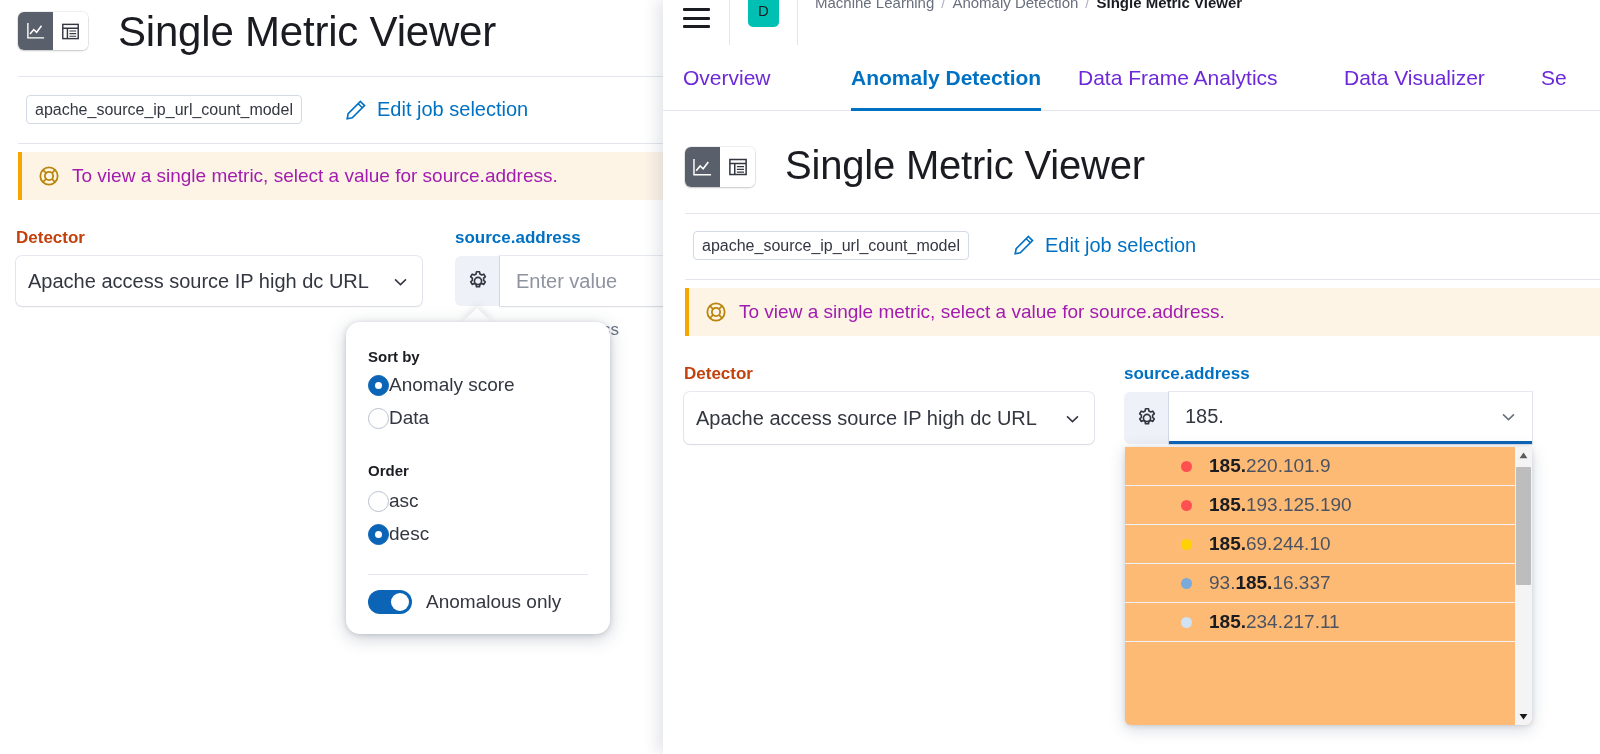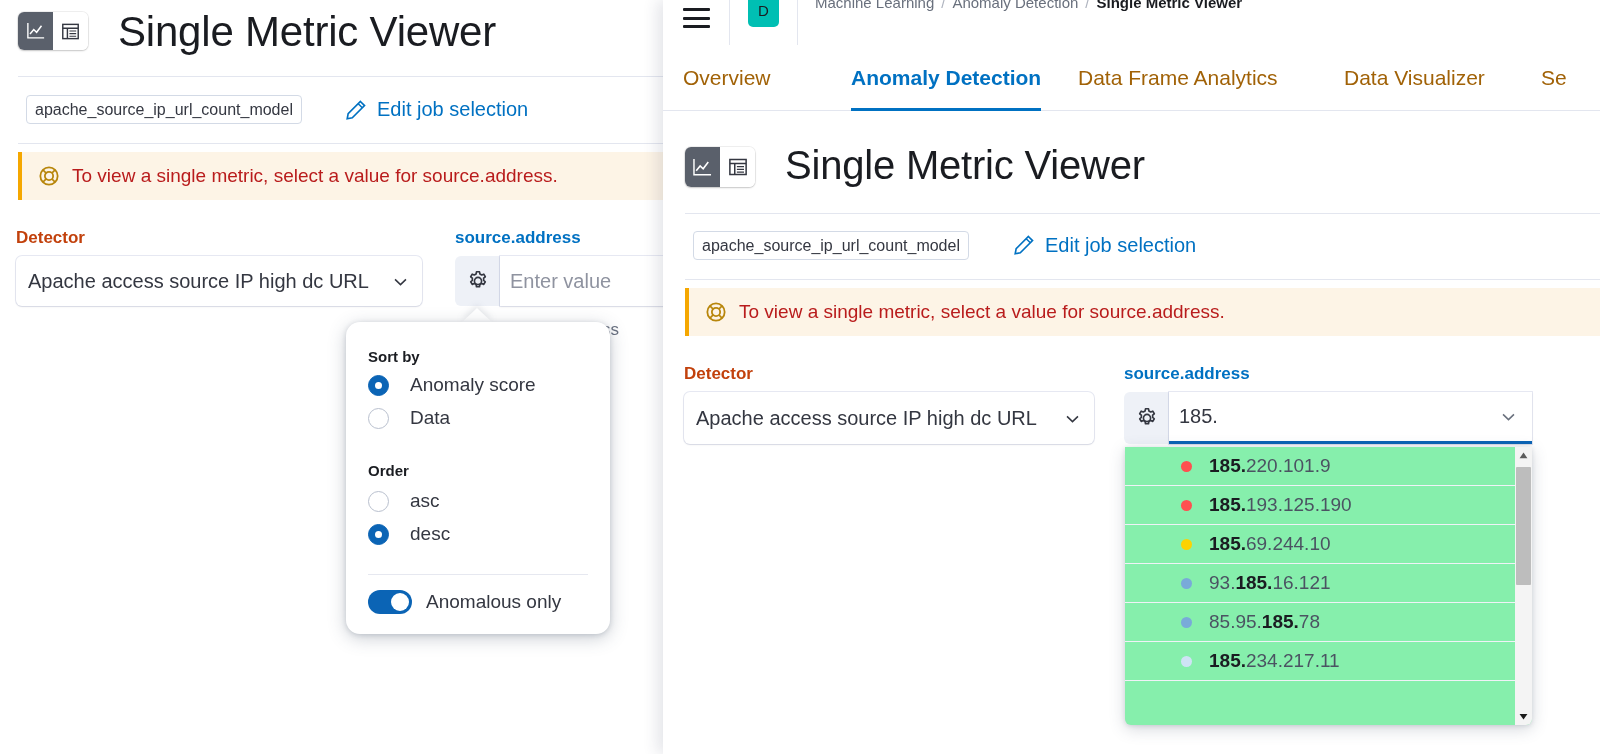--- a/index.html
+++ b/index.html
@@ -35,57 +35,57 @@
     background: #fff; color: #343741; display:flex; align-items:center;
     padding: 0 8px; white-space: nowrap;
   }
   .edit-link { position:absolute; color: #0071c2; white-space: nowrap; cursor:pointer; }
   .pencil { position:absolute; }
 
   .callout {
     position: absolute; background: #fdf4e6; border-left: 4px solid #f5a700;
     display: flex; align-items: center;
   }
-  .callout-text { color: #b91c1c; white-space: nowrap; }
+  .callout-text { color: #a21caf; white-space: nowrap; }
   .callout-icon { flex: none; }
 
   .fld-label { position:absolute; font-weight: 700; color:#c2410c; white-space:nowrap; }
   .fld-label.link { color:#0071c2; }
 
   .select-box {
     position:absolute; background:#fff; border-radius:6px;
     box-shadow: 0 0 0 1px rgba(17,43,134,.1), 0 1px 2px rgba(0,0,0,.08);
     display:flex; align-items:center; justify-content:space-between;
     padding: 0 12px; color:#343741; white-space:nowrap; cursor:pointer;
   }
   .gear-prepend {
     position:absolute; background:#eef1f7; display:flex; align-items:center; justify-content:center;
     border-radius: 6px 0 0 6px; cursor:pointer;
   }
   .combo-field {
     position:absolute; background:#fff; display:flex; align-items:center;
     box-shadow: 0 0 0 1px rgba(17,43,134,.1), 0 1px 2px rgba(0,0,0,.08);
-    padding-left: 10px; cursor:text;
+    padding-left: 16px; cursor:text;
   }
   .combo-placeholder { color:#8f93a0; }
   .combo-value { color:#343741; }
 
   
   .popover {
     position:absolute; background:#fff; border-radius:14px;
     box-shadow: 0 4px 18px rgba(65,78,101,.28), 0 1px 5px rgba(65,78,101,.2);
   }
   .pop-arrow {
     position:absolute; width:0; height:0;
     border-left: 16px solid transparent; border-right: 16px solid transparent;
     border-bottom: 15px solid #fff;
     filter: drop-shadow(0 -3px 3px rgba(65,78,101,.14));
   }
   .pop-title { position:absolute; font-weight:700; color:#1a1c21; font-size:15px; }
-  .radio-row { position:absolute; display:flex; align-items:center; gap:21px; cursor:pointer; }
+  .radio-row { position:absolute; display:flex; align-items:center; gap:0; cursor:pointer; }
   .radio {
     width:21px; height:21px; border-radius:50%; flex:none;
     border:1px solid #b9c0ce; background:#fff;
   }
   .radio.on {
     background:#0b64b5; border-color:#0b64b5;
     display:flex; align-items:center; justify-content:center;
   }
   .radio.on::after { content:""; width:7px; height:7px; border-radius:50%; background:#fff; }
   .radio-label { color:#343741; font-size:19px; white-space:nowrap; }
@@ -111,27 +111,27 @@
     position:absolute; background:#00bfb3; border-radius:5px;
     display:flex; align-items:center; justify-content:center;
     color:#1a1c21; font-size:15px; font-weight:400; cursor:pointer;
   }
   .crumbs { position:absolute; display:flex; align-items:center; gap:7px; white-space:nowrap; }
   .crumb { color:#69707d; font-size:15px; cursor:pointer; }
   .crumb.cur { color:#1a1c21; font-weight:700; cursor:default; }
   .crumb-sep { color:#afb4bf; font-size:15px; }
 
   .tabs-bar { position:absolute; left:0; top:45px; width:937px; height:66px; background:#fff; border-bottom:1px solid #e3e6ef; }
-  .tab { position:absolute; top:0; height:66px; display:flex; align-items:center; color:#a16207; font-size:21px; white-space:nowrap; cursor:pointer; }
+  .tab { position:absolute; top:0; height:66px; display:flex; align-items:center; color:#6d28d9; font-size:21px; white-space:nowrap; cursor:pointer; }
   .tab.active { color:#0071c2; font-weight:700; }
   .tab.active::after { content:""; position:absolute; left:0; right:0; bottom:0; height:3px; background:#0071c2; }
 
   
   .dropdown {
-    position:absolute; background:#86efac; border-radius:0 0 6px 6px;
+    position:absolute; background:#fdba74; border-radius:0 0 6px 6px;
     box-shadow: 0 4px 16px rgba(65,78,101,.22), 0 1px 4px rgba(65,78,101,.16);
     overflow:hidden;
   }
   .dd-row {
     position:relative; display:flex; align-items:center; gap:14px;
     height:39px; padding-left:56px; border-bottom:1px solid #f0f2f7;
     cursor:pointer; font-size:19px; color:#343741; white-space:nowrap;
   }
   .dd-dot { width:11px; height:11px; border-radius:50%; flex:none; position:absolute; left:56px; }
   .dd-text { margin-left:28px; }
@@ -358,25 +358,21 @@
       <div class="dd-row">
         <span class="dd-dot" style="background:#fe5050;"></span>
         <span class="dd-text"><b>185.</b><span>193.125.190</span></span>
       </div>
       <div class="dd-row">
         <span class="dd-dot" style="background:#fcd202;"></span>
         <span class="dd-text"><b>185.</b><span>69.244.10</span></span>
       </div>
       <div class="dd-row">
         <span class="dd-dot" style="background:#79aad9;"></span>
-        <span class="dd-text"><span>93.</span><b>185.</b><span>16.121</span></span>
-      </div>
-      <div class="dd-row">
-        <span class="dd-dot" style="background:#79aad9;"></span>
-        <span class="dd-text"><span>85.95.</span><b>185.</b><span>78</span></span>
+        <span class="dd-text"><span>93.</span><b>185.</b><span>16.337</span></span>
       </div>
       <div class="dd-row">
         <span class="dd-dot" style="background:#cfe3f5;"></span>
         <span class="dd-text"><b>185.</b><span>234.217.11</span></span>
       </div>
 
       <div class="dd-scroll" style="height:278px;">
         <div class="dd-arrow" style="top:0;">
           <svg width="9" height="7" viewBox="0 0 10 8">
             <polygon points="5,0.5 9.5,7 0.5,7" fill="#5c5c5c"></polygon>

